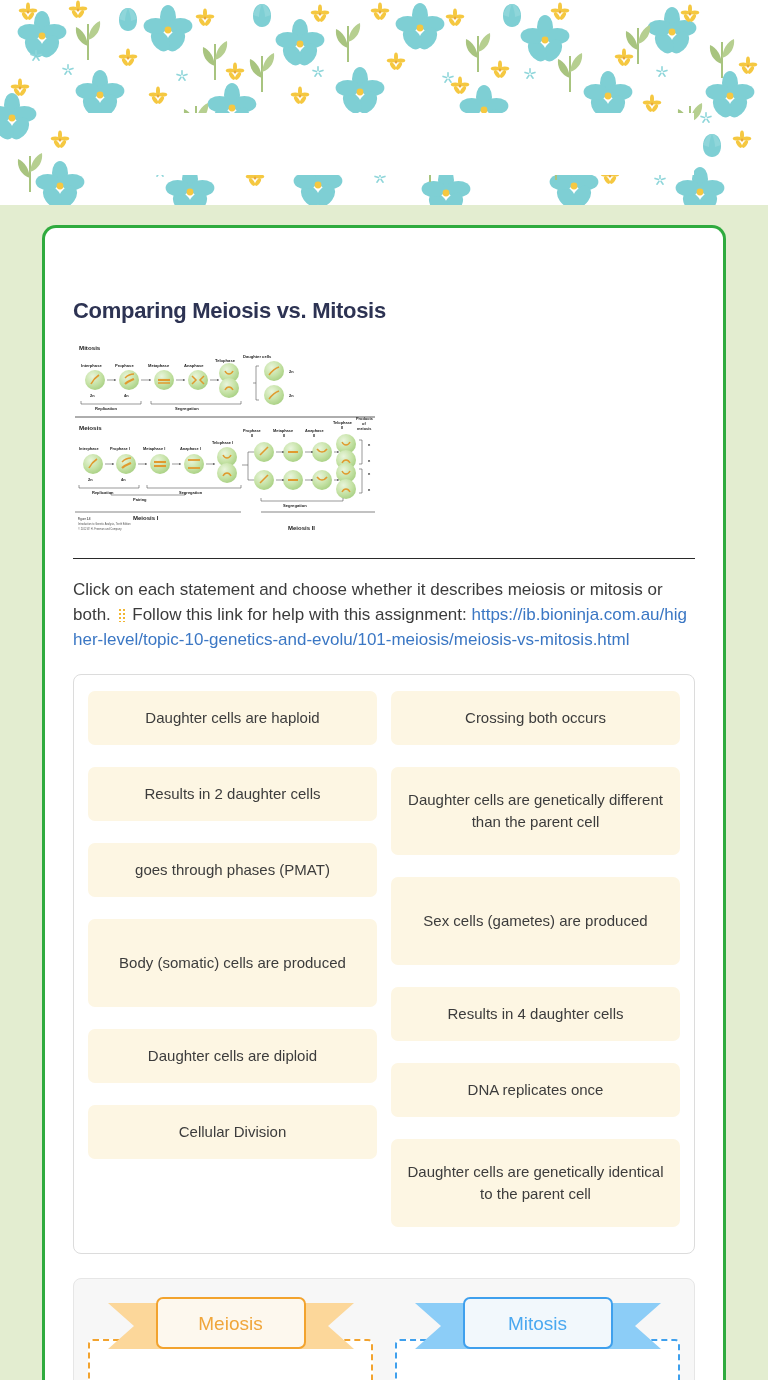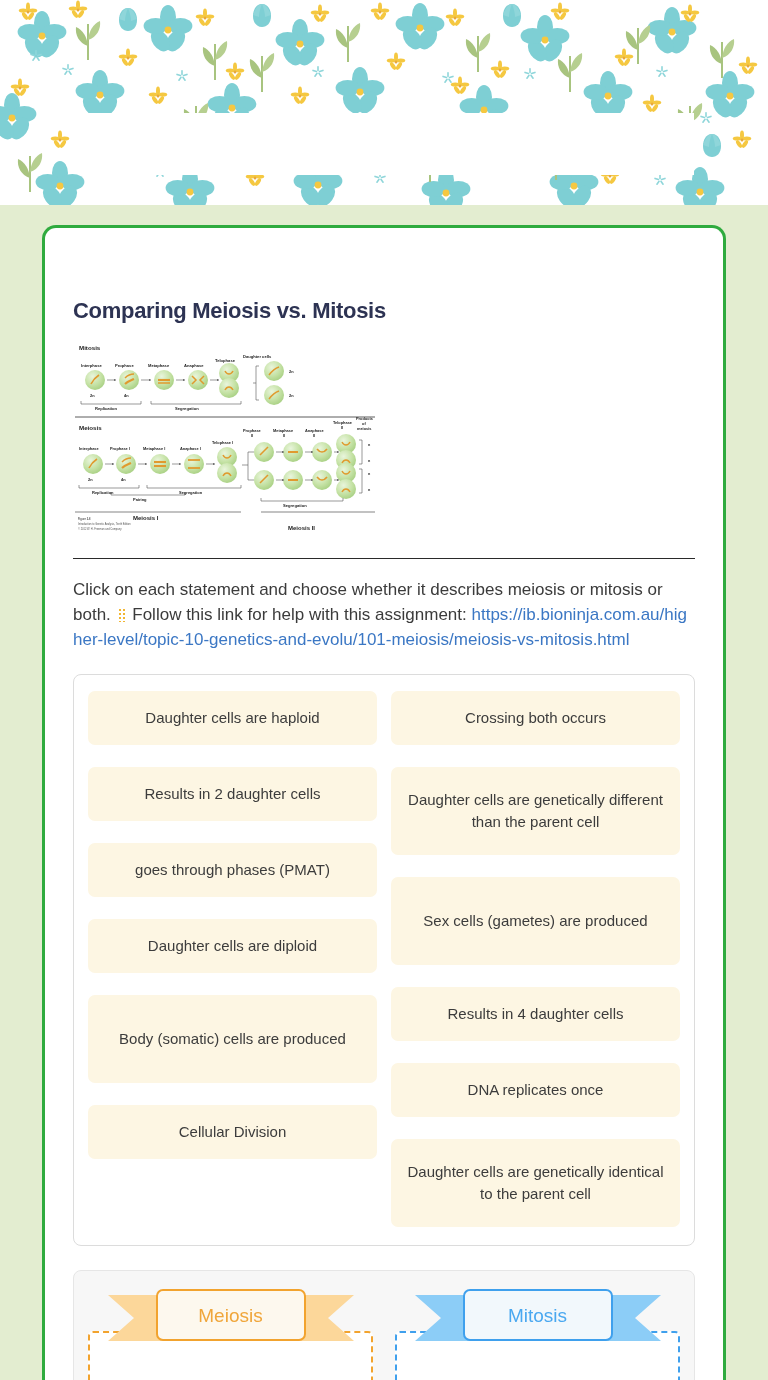--- a/index.html
+++ b/index.html
@@ -123,21 +123,21 @@
     font-size: 15px;
     line-height: 22px;
     text-align: center;
     padding: 16px 14px;
     margin-bottom: 22px;
     min-height: 52px;
     display: flex;
     align-items: center;
     justify-content: center;
   }
-  .stmt-col .statement-card:last-child { margin-bottom: 0; }
+  .stmt-col .statement-card:last-child { margin-bottom: 8px; }
   .statement-card.tall { min-height: 88px; text-align: center; }
 
   
   .dropzones-panel {
     margin-top: 24px;
     background: #f7f7f7;
     border: 1px solid #e6e6e6;
     border-radius: 8px;
     padding: 18px 14px 0 14px;
     display: flex;
@@ -543,22 +543,22 @@
         <span class="dotted-glyph"></span>
         <span>Follow this link for help with this assignment:</span>
         <a class="help-link" href="#">https://ib.bioninja.com.au/higher-level/topic-10-genetics-and-evolu/101-meiosis/meiosis-vs-mitosis.html</a>
       </div>
 
       <div class="statements-panel">
         <div class="stmt-col">
           <div class="statement-card">Daughter cells are haploid</div>
           <div class="statement-card">Results in 2 daughter cells</div>
           <div class="statement-card">goes through phases (PMAT)</div>
+          <div class="statement-card tall">Body (somatic) cells are produced</div>
           <div class="statement-card">Daughter cells are diploid</div>
-          <div class="statement-card tall">Body (somatic) cells are produced</div>
           <div class="statement-card">Cellular Division</div>
         </div>
         <div class="stmt-col">
           <div class="statement-card">Crossing both occurs</div>
           <div class="statement-card tall">Daughter cells are genetically different than the parent cell</div>
           <div class="statement-card tall">Sex cells (gametes) are produced</div>
           <div class="statement-card">Results in 4 daughter cells</div>
           <div class="statement-card">DNA  replicates once</div>
           <div class="statement-card tall">Daughter cells are genetically identical to the parent cell</div>
         </div>

